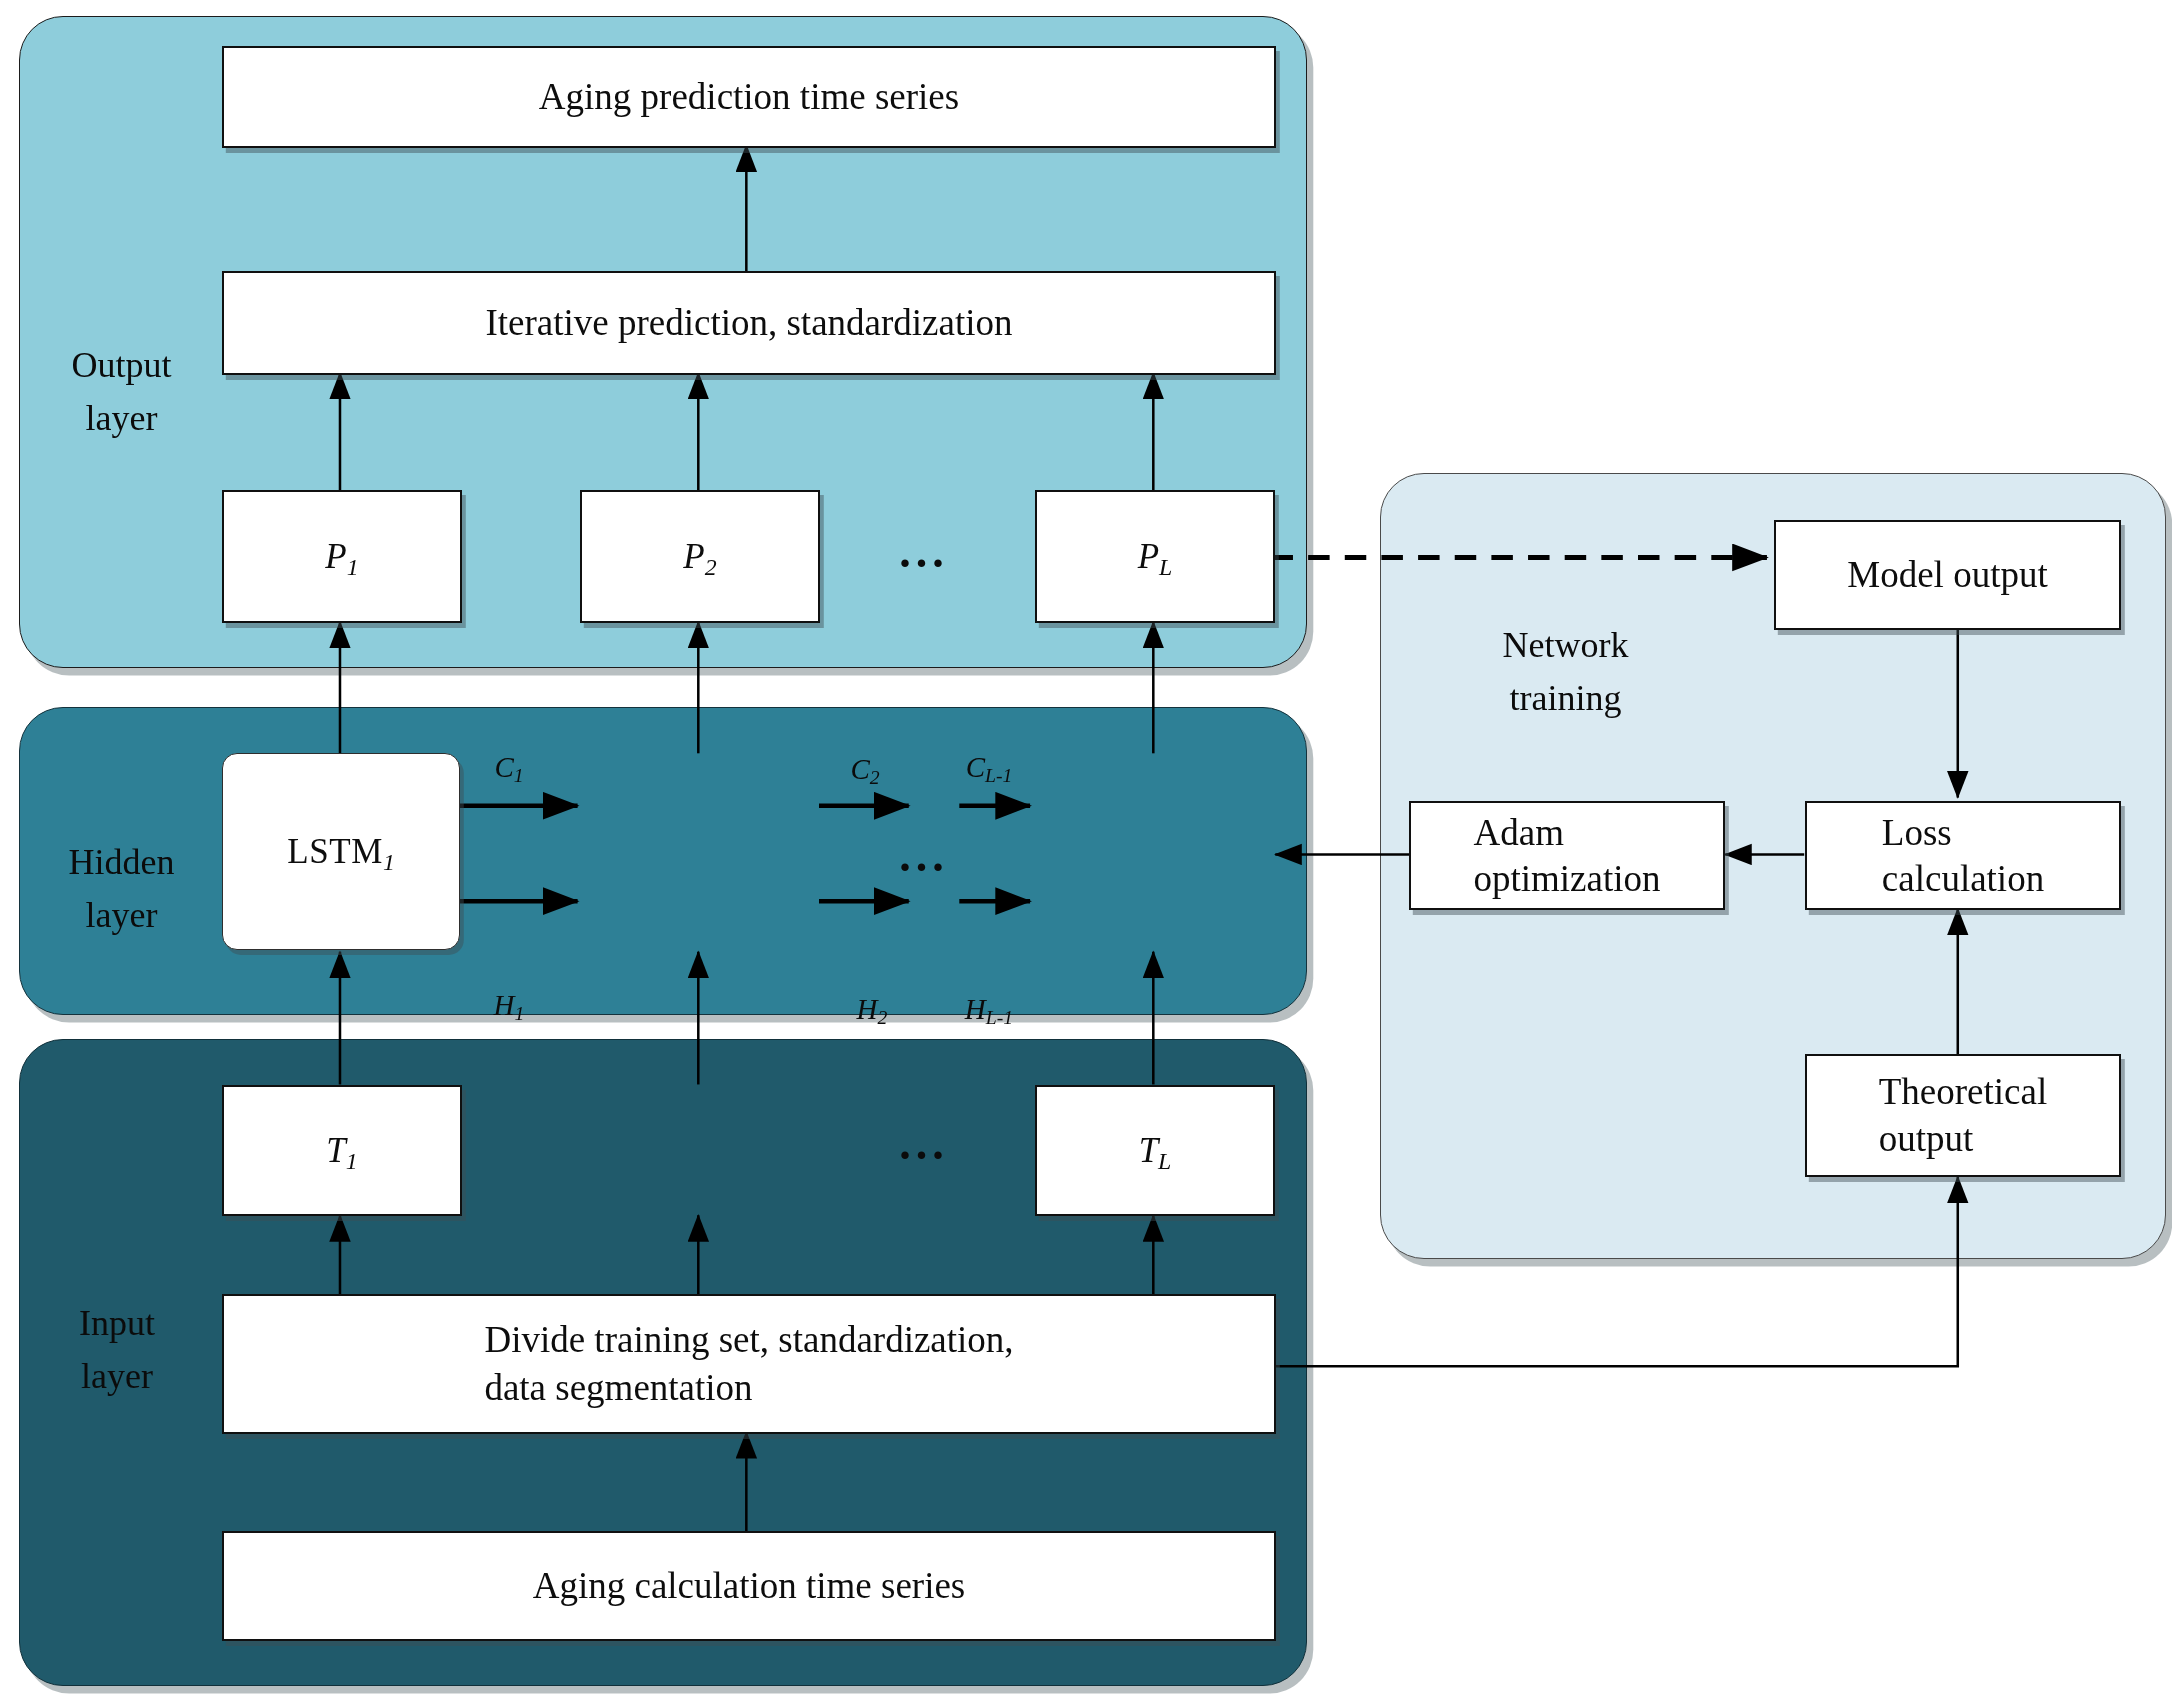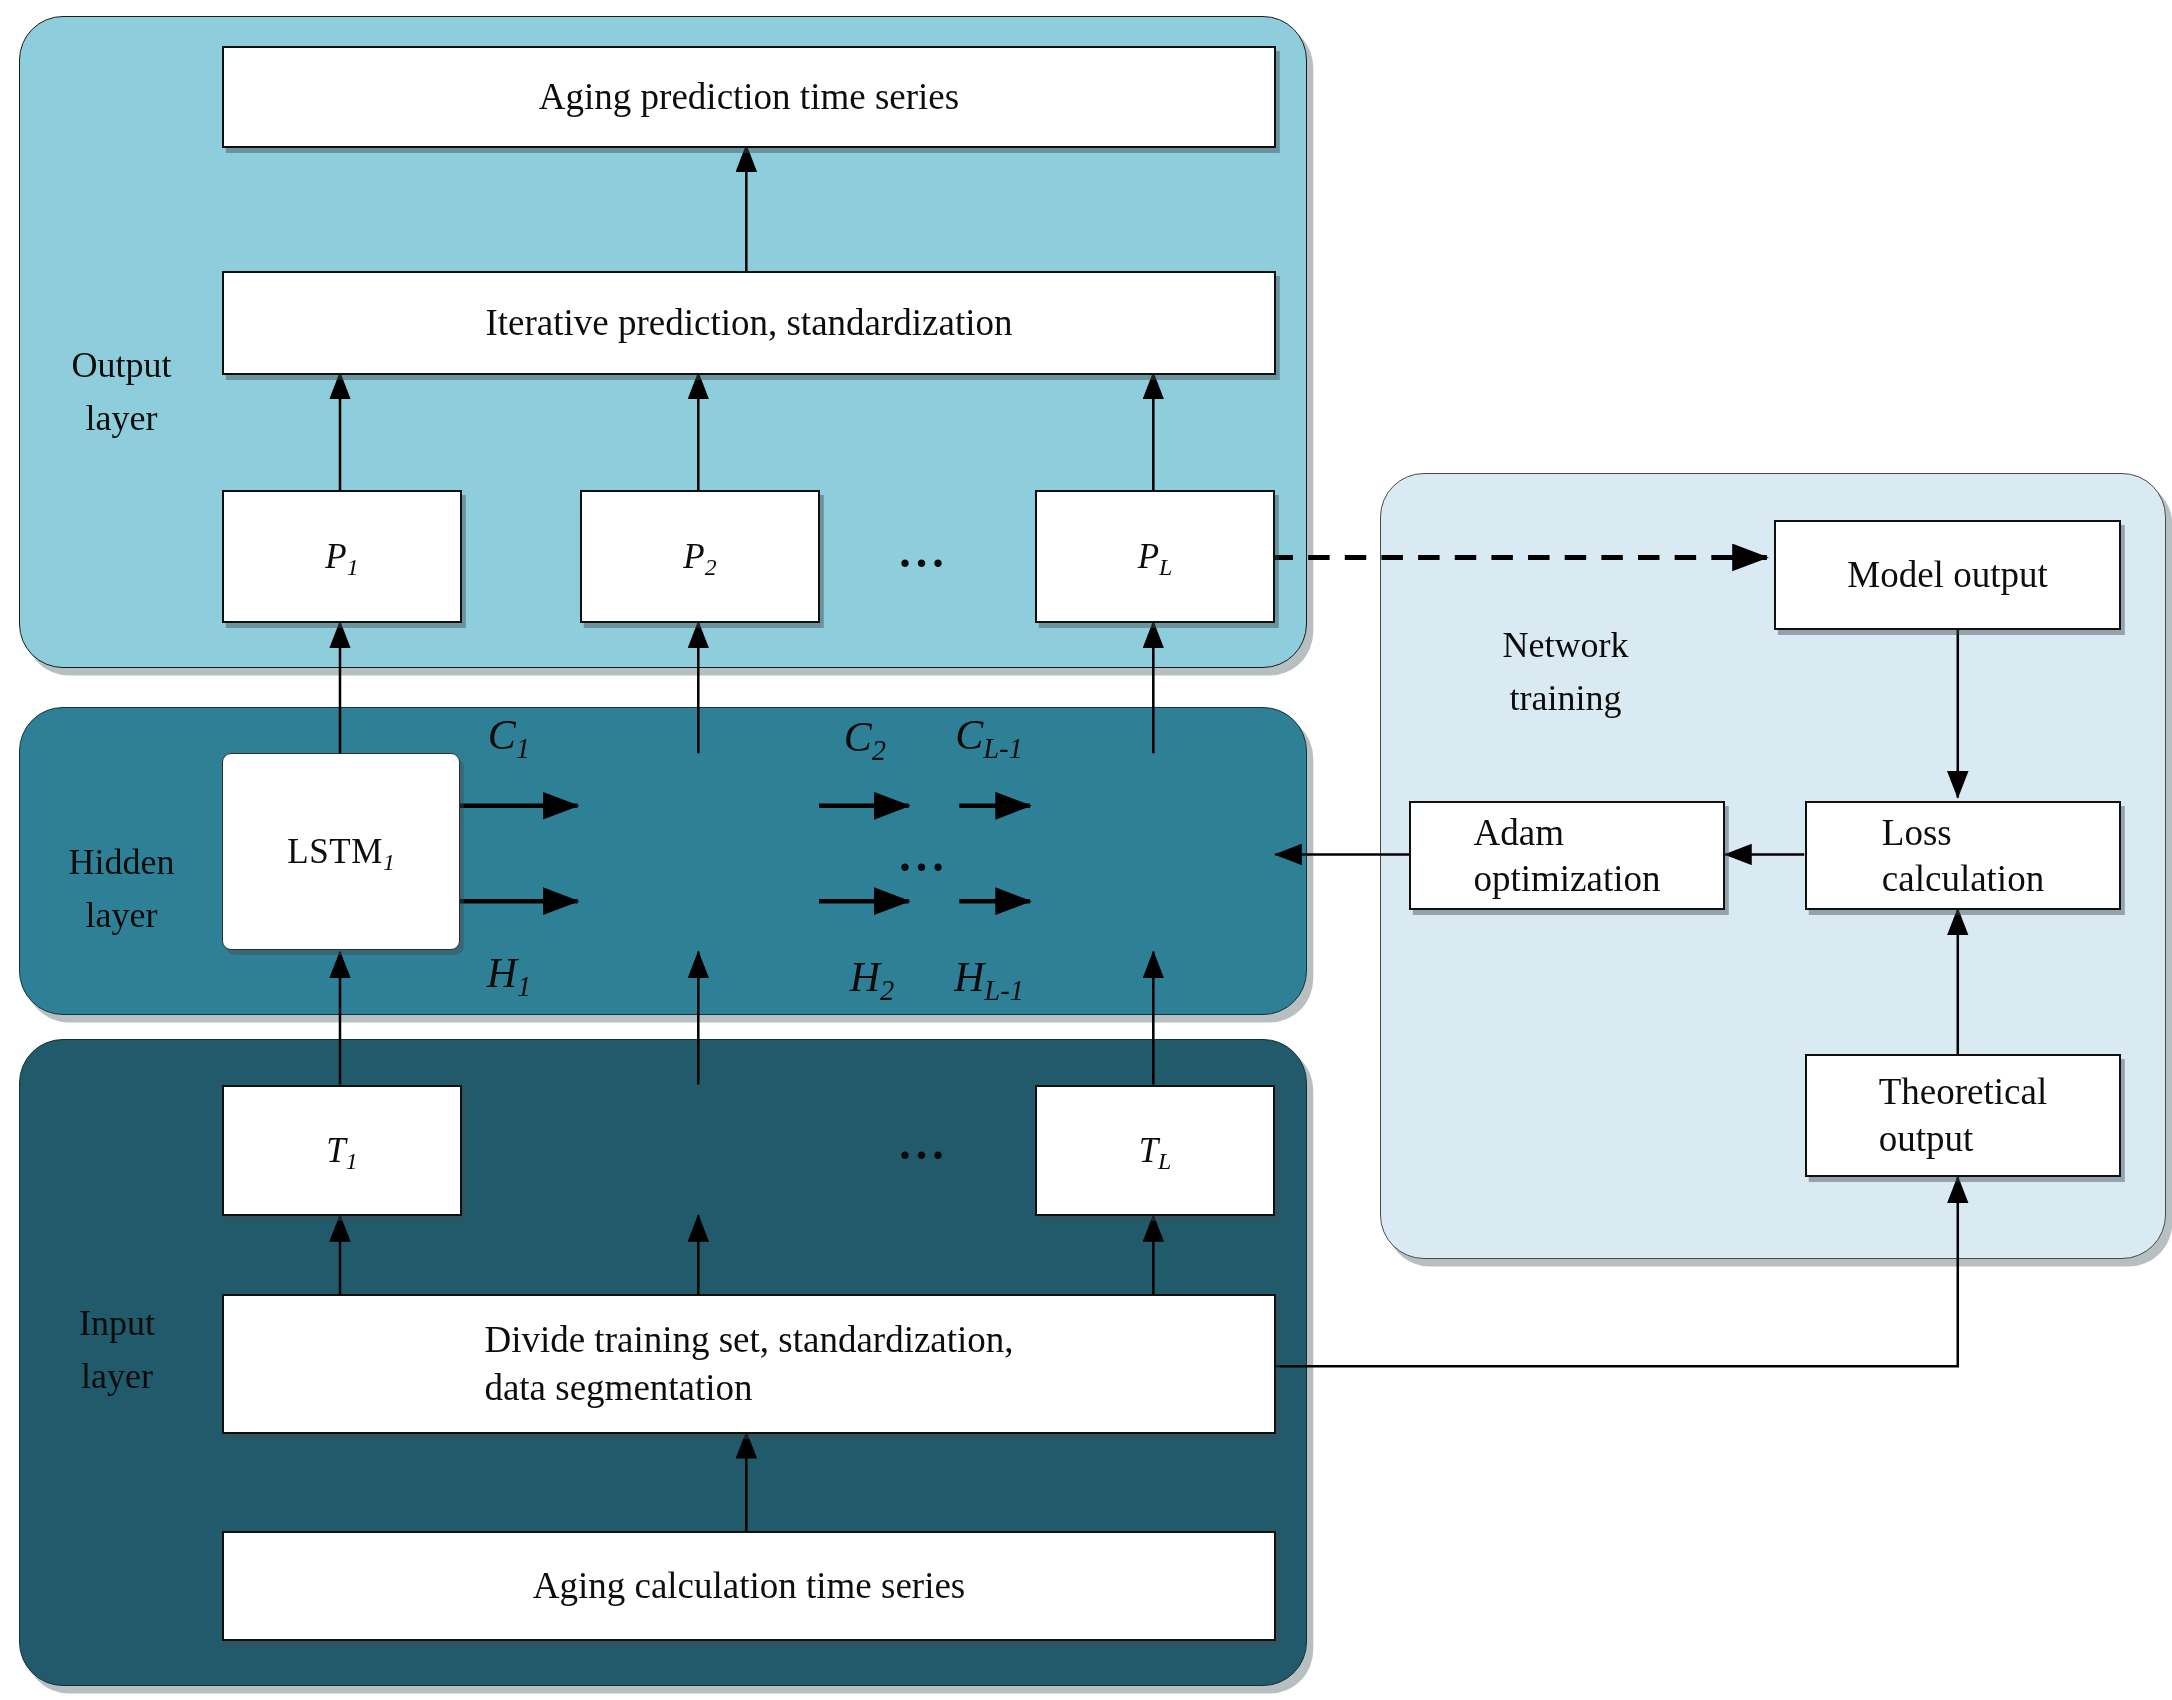--- a/index.html
+++ b/index.html
@@ -11,31 +11,31 @@
   #panel-output {left:19px;top:16px;width:1286px;height:650px;background:var(--c-output);border:1.9px solid #1b1b1b;}
   #panel-hidden {left:19px;top:707px;width:1286px;height:306px;background:var(--c-hidden);border:1.9px solid #14323c;}
   #panel-input  {left:19px;top:1039px;width:1286px;height:645px;background:var(--c-input);border:1.9px solid #11303a;}
   #panel-network{left:1380px;top:473px;width:784px;height:784px;background:var(--c-network);border:1.9px solid #4a4a4a;}
   #connectors{position:absolute;left:0;top:0;z-index:2;}
   .box{
     position:absolute;z-index:3;background:#ffffff;border:2.5px solid #101010;
     display:flex;align-items:center;justify-content:center;
     font-size:37px;line-height:1.3;box-shadow:3.8px 5px 0 rgba(62,78,84,.45);
   }
-  .box.rounded{border-radius:9px;border:1.9px solid #2e2e2e;}
+  .box.rounded{border-radius:15px;border:1.9px solid #2e2e2e;}
   .math{font-style:italic;font-size:35px;}
   .lstm-name{font-style:normal;font-size:35px;letter-spacing:0.6px;}
   sub{font-size:0.68em;line-height:0;vertical-align:-0.3em;}
   .panel-label{
     position:absolute;z-index:4;width:215px;text-align:center;
     font-size:36px;line-height:1.46;color:#0b0b0b;white-space:pre-line;
   }
   .conn-label{
     position:absolute;z-index:4;transform:translate(-50%,-50%);
-    font-style:italic;font-size:42px;color:#0b0b0b;white-space:nowrap;
+    font-style:italic;font-size:29px;color:#0b0b0b;white-space:nowrap;margin-top:32px;
   }
   .dots{
     position:absolute;z-index:4;transform:translate(-50%,-58%);
     font-size:46px;font-weight:700;letter-spacing:5px;color:#0b0b0b;font-style:normal;
   }
 </style>
 </head>
 <body>
 
 <div id="canvas" style="--c-output: #8ECDDB; --c-hidden: #2E8096; --c-input: #205A6B; --c-network: #DAEAF2;">

